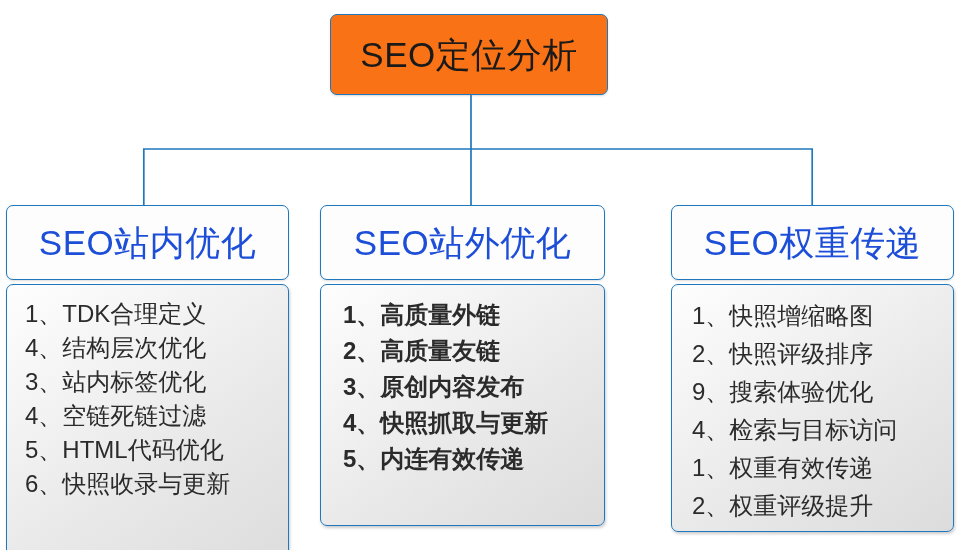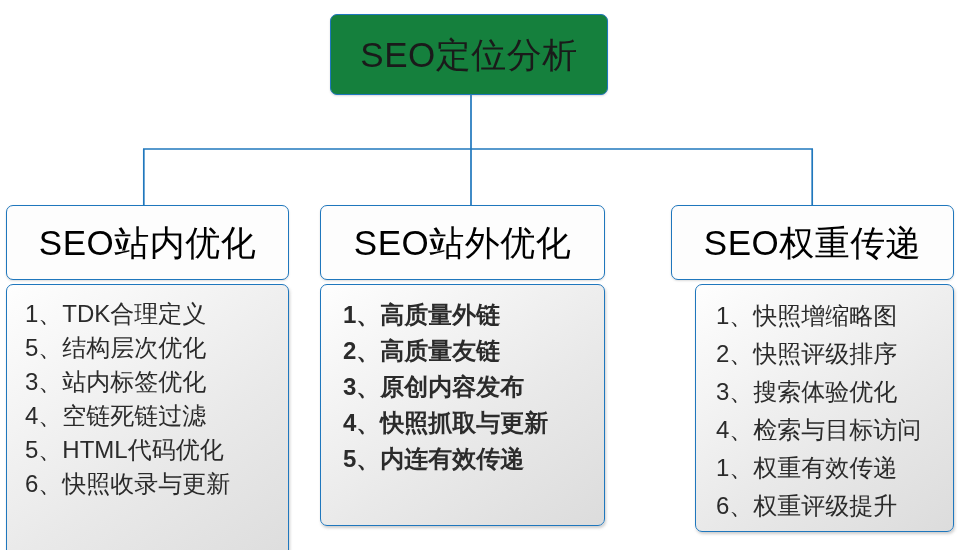--- a/index.html
+++ b/index.html
@@ -32,21 +32,21 @@
   
   .root-node {
     position: absolute;
     left: 330px;
     top: 14px;
     width: 278px;
     height: 81px;
     box-sizing: border-box;
     border: 1.6px solid #1f77bd;
     border-radius: 7px;
-    background: #15803d;
+    background: #f97316;
     display: flex;
     align-items: center;
     justify-content: center;
     box-shadow: 0 1px 2px rgba(120,120,120,0.28);
   }
   .root-label {
     font-size: 35px;
     color: #1a1a1a;
     letter-spacing: 0.5px;
     line-height: 1;
@@ -64,21 +64,21 @@
     border-radius: 7px;
     background: #fdfdfd;
     height: 75px;
     display: flex;
     align-items: center;
     justify-content: center;
     box-shadow: 0 1px 2px rgba(120,120,120,0.25);
   }
   .branch-title {
     font-size: 35px;
-    color: #000000;
+    color: #1d4ed8;
     line-height: 1;
     white-space: nowrap;
     letter-spacing: 0.5px;
   }
   .branch-body {
     box-sizing: border-box;
     margin-top: 4px;
     border: 1.6px solid #1f77bd;
     border-radius: 7px;
     background: linear-gradient(145deg, #fefefe 0%, #f6f6f6 22%, #e9e9e9 58%, #dcdcdc 100%);
@@ -101,21 +101,21 @@
   
   #branch-1 { left: 6px;   width: 283px; }
   #branch-1 .branch-body { height: 293px; }
   #branch-1 .item { padding-left: 18px; }
 
   #branch-2 { left: 320px; width: 285px; }
   #branch-2 .branch-body { height: 242px; font-weight: bold; }
   #branch-2 .item { padding-left: 22px; }
 
   #branch-3 { left: 671px; width: 283px; }
-  #branch-3 .branch-body { height: 248px; margin-left: 24px; }
+  #branch-3 .branch-body { height: 248px; }
   #branch-3 .item { padding-left: 20px; }
 
   #branch-1 .item { padding-top: 5px; padding-bottom: 5px; }
   #branch-2 .item { padding-top: 6px; padding-bottom: 6px; }
   #branch-3 .item { padding-top: 7px; padding-bottom: 7px; }
 </style>
 </head>
 <body>
 
 <div id="canvas">
@@ -135,21 +135,21 @@
     <span class="root-label">SEO定位分析</span>
   </div>
 
   <div class="branch" id="branch-1">
     <div class="branch-header">
       <span class="branch-title">SEO站内优化</span>
     </div>
     <div class="branch-body">
       <ul class="item-list">
         <li class="item">1、TDK合理定义</li>
-        <li class="item">5、结构层次优化</li>
+        <li class="item">4、结构层次优化</li>
         <li class="item">3、站内标签优化</li>
         <li class="item">4、空链死链过滤</li>
         <li class="item">5、HTML代码优化</li>
         <li class="item">6、快照收录与更新</li>
       </ul>
     </div>
   </div>
 
   <div class="branch" id="branch-2">
     <div class="branch-header">
@@ -167,21 +167,21 @@
   </div>
 
   <div class="branch" id="branch-3">
     <div class="branch-header">
       <span class="branch-title">SEO权重传递</span>
     </div>
     <div class="branch-body">
       <ul class="item-list">
         <li class="item">1、快照增缩略图</li>
         <li class="item">2、快照评级排序</li>
-        <li class="item">3、搜索体验优化</li>
+        <li class="item">9、搜索体验优化</li>
         <li class="item">4、检索与目标访问</li>
         <li class="item">1、权重有效传递</li>
-        <li class="item">6、权重评级提升</li>
+        <li class="item">2、权重评级提升</li>
       </ul>
     </div>
   </div>
 
 </div>
 
 </body></html>

